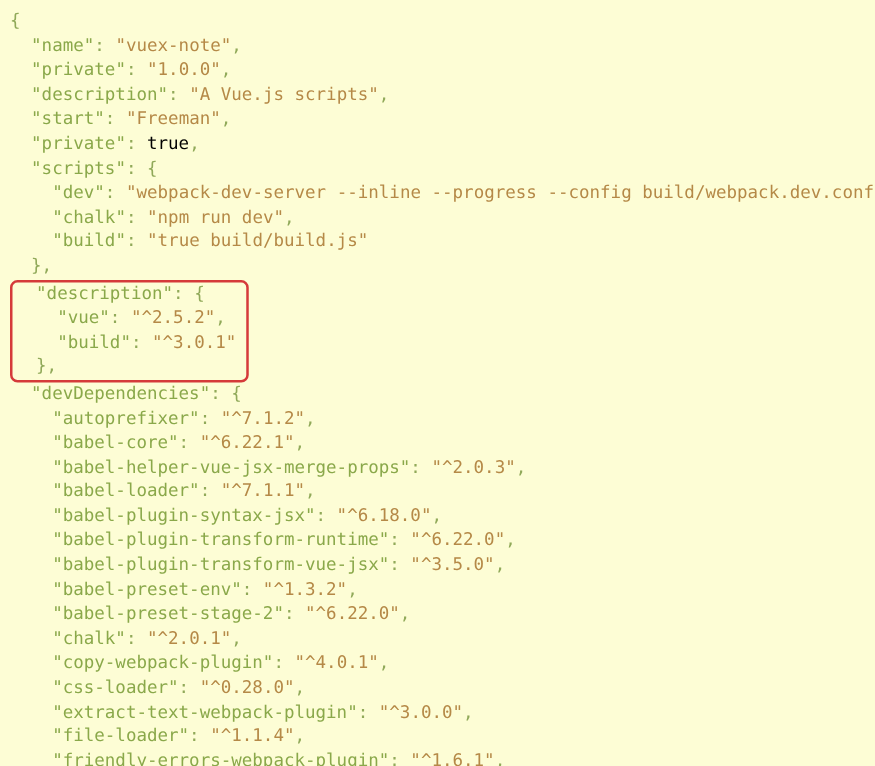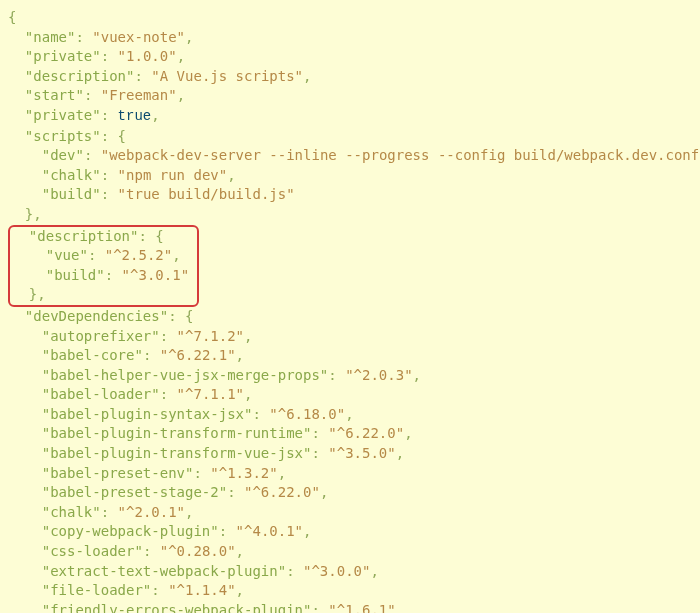--- a/index.html
+++ b/index.html
@@ -10,21 +10,21 @@
     line-height:1.4;
     color:#90a959;
     padding:8px;
     width:700px;
     box-sizing:border-box;
   }
   pre{margin:0;white-space:pre;}
   .k{color:#8aa84a;}       
   .s{color:#b58947;}       
   .p{color:#90a959;}       
-  .t{color:#0c4a6e;font-family:Liberation Mono, monospace;}       
+  .t{color:#000000;}       
   .hl{
     border:2px solid #d53a3a;
     border-radius:6px;
     display:inline-block;
     padding:0 8px 0 2px;
   }
 </style>
 </head>
 <body>
 

